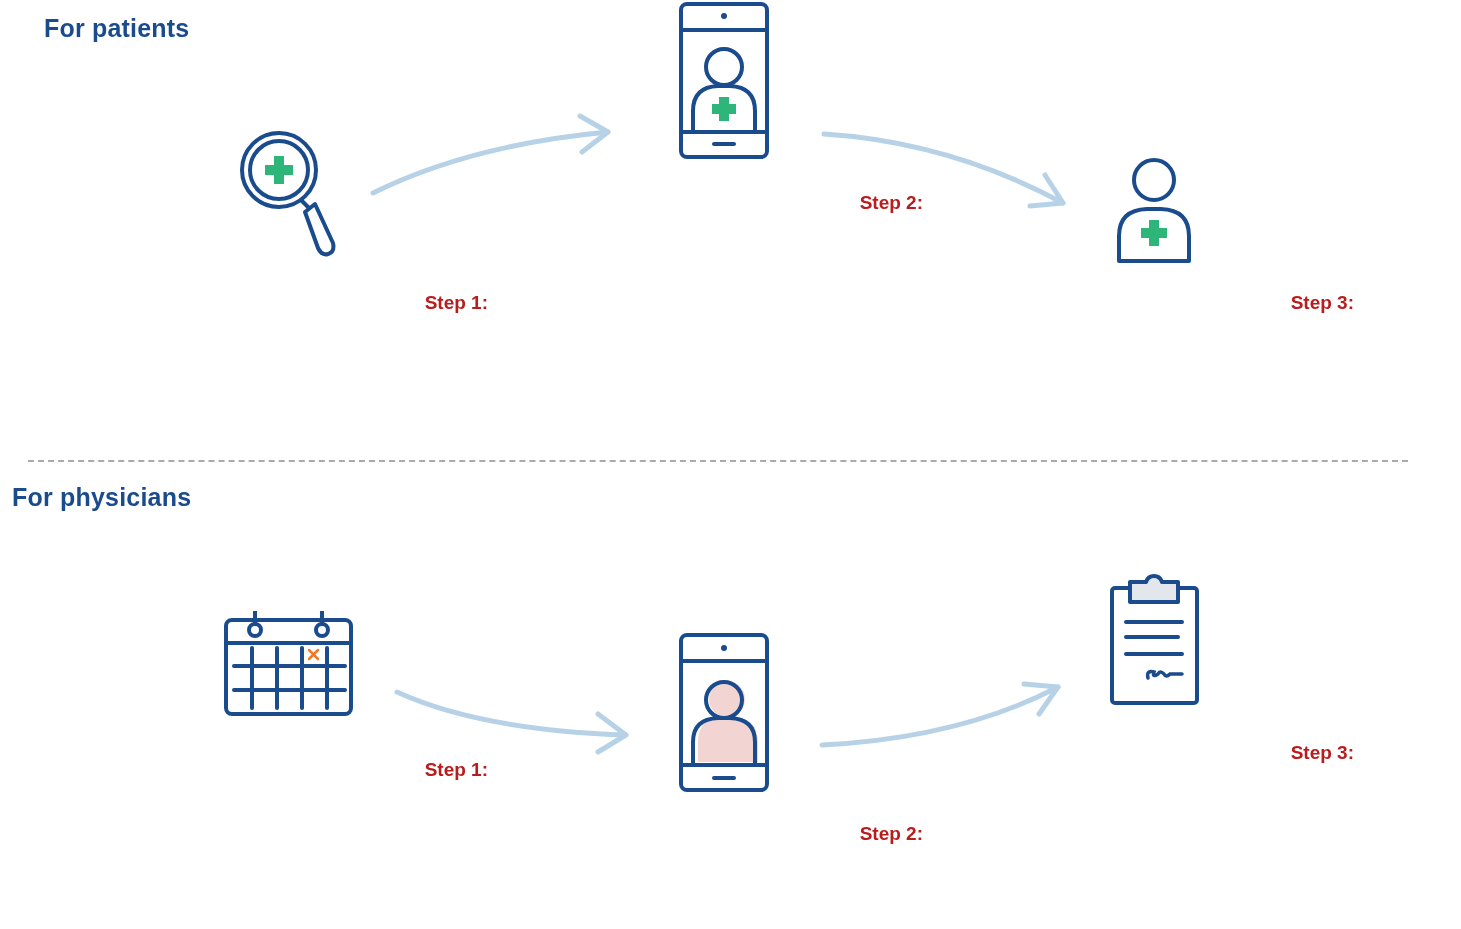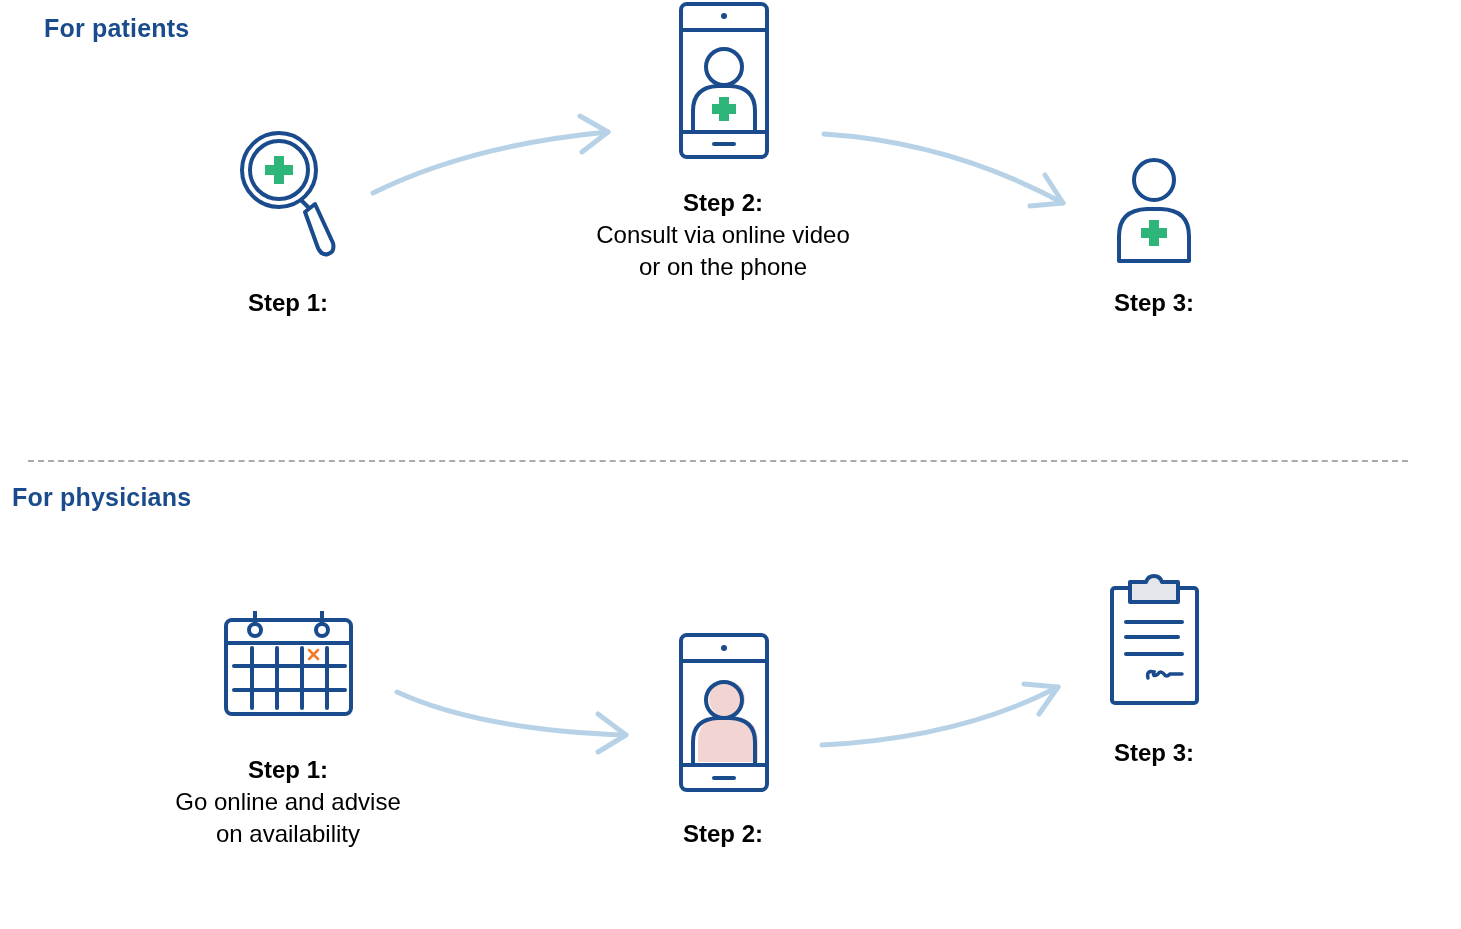--- a/index.html
+++ b/index.html
@@ -1,19 +1,19 @@
 <!DOCTYPE html>
 <html><head>
   <meta charset="utf-8">
   <style>
     html, body { margin: 0; padding: 0; background: #ffffff; }
     body { width: 1461px; height: 929px; position: relative; overflow: hidden;
            font-family: "Liberation Sans", "DejaVu Sans", sans-serif; color: #1a4b8c; }
     .section-title { position: absolute; font-weight: bold; font-size: 25px; color: #1a4b8c; margin: 0; letter-spacing: 0.2px; }
-    .step { position: absolute; text-align: center; color: #000000; font-size: 24px; line-height: 32px; }
+    .step { position: absolute; text-align: right; color: #b91c1c; font-size: 19px; line-height: 32px; }
     .step .step-label { font-weight: bold; display: block; }
     .step .step-desc { display: block; white-space: pre-line; }
     .icon { position: absolute; }
     .divider { position: absolute; left: 28px; top: 460px; width: 1380px; height: 0;
                border-top: 2px dashed #aaaaaa; }
     .arrow { position: absolute; left: 0; top: 0; }
   </style>
 </head>
 <body>
 
@@ -58,22 +58,20 @@
     <path d="M822 745 Q960 738 1058 687"></path>
     <path d="M1024 684 L1058 687 L1039 714"></path>
   </g>
 </svg>
 
 <div class="step" style="left:88px; top:287px; width:400px;">
   <span class="step-label">Step 1:</span>
 </div>
 <div class="step" style="left:523px; top:187px; width:400px;">
   <span class="step-label">Step 2:</span>
-  <span class="step-desc">Consult via online video
-or on the phone</span>
 </div>
 <div class="step" style="left:954px; top:287px; width:400px;">
   <span class="step-label">Step 3:</span>
 </div>
 
 <div class="divider"></div>
 
 <h2 class="section-title" style="left:12px; top:483px;">For physicians</h2>
 
 <svg class="icon" style="left:222px; top:608px;" width="134" height="110" viewBox="0 0 134 110">
@@ -115,21 +113,19 @@
   <g stroke="#1a4b8c" stroke-width="4" stroke-linecap="round">
     <line x1="18" y1="48" x2="74" y2="48"></line>
     <line x1="18" y1="63" x2="70" y2="63"></line>
     <line x1="18" y1="80" x2="74" y2="80"></line>
   </g>
   <path d="M40 104 Q38 96 46 98 Q44 104 50 100 Q52 96 56 100 Q58 104 62 100 L74 100" fill="none" stroke="#1a4b8c" stroke-width="3.5" stroke-linecap="round"></path>
 </svg>
 
 <div class="step" style="left:88px; top:754px; width:400px;">
   <span class="step-label">Step 1:</span>
-  <span class="step-desc">Go online and advise
-on availability</span>
 </div>
 <div class="step" style="left:523px; top:818px; width:400px;">
   <span class="step-label">Step 2:</span>
 </div>
 <div class="step" style="left:954px; top:737px; width:400px;">
   <span class="step-label">Step 3:</span>
 </div>
 
 </body></html>

